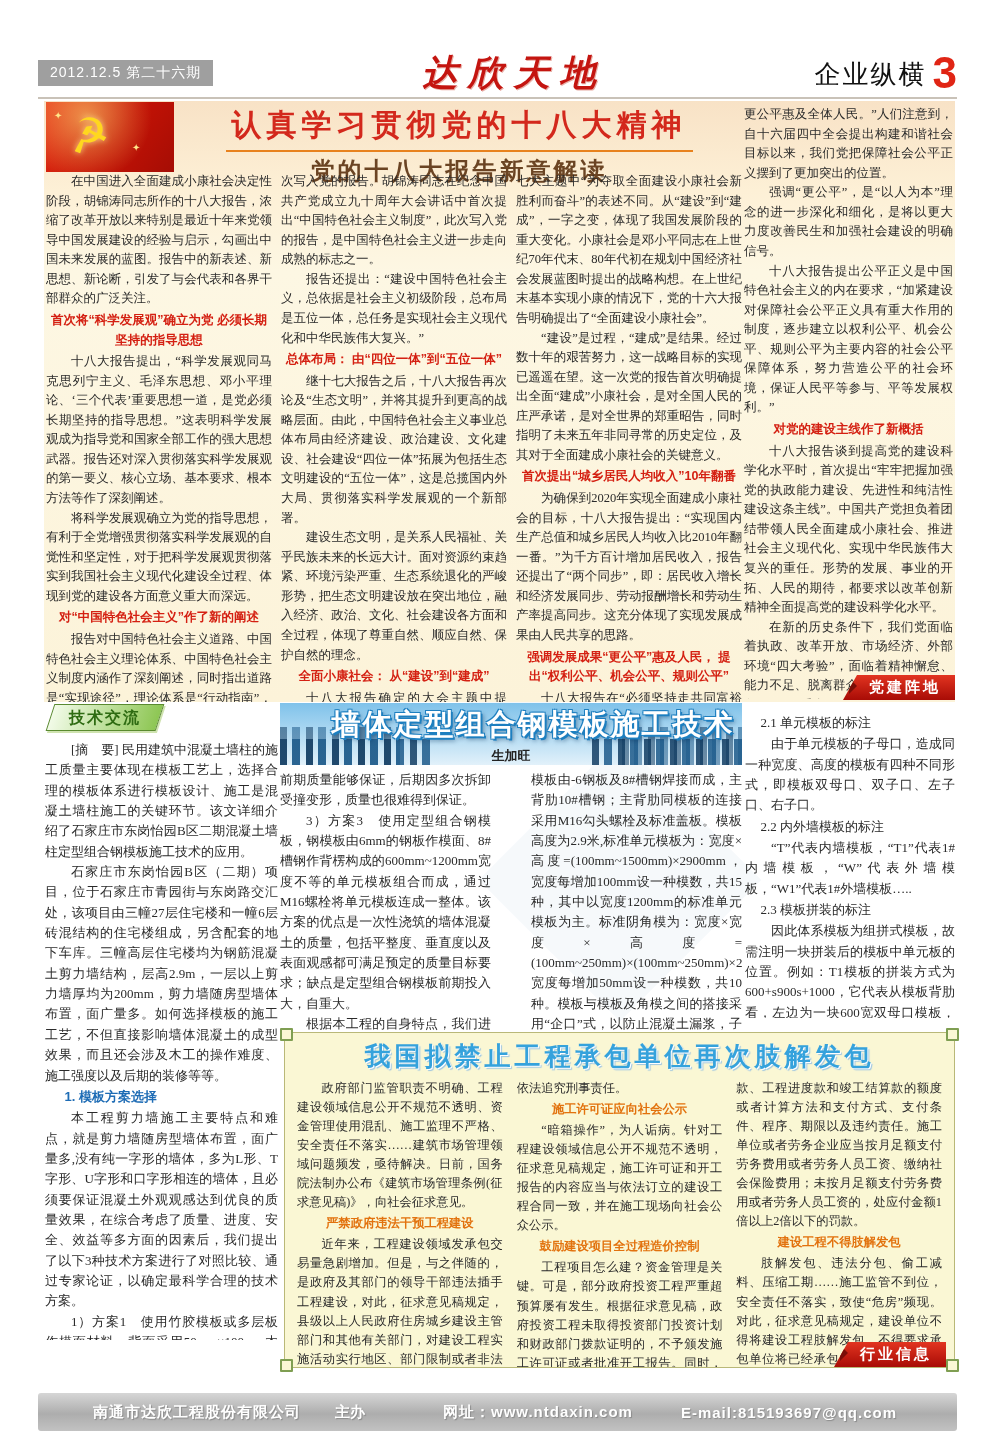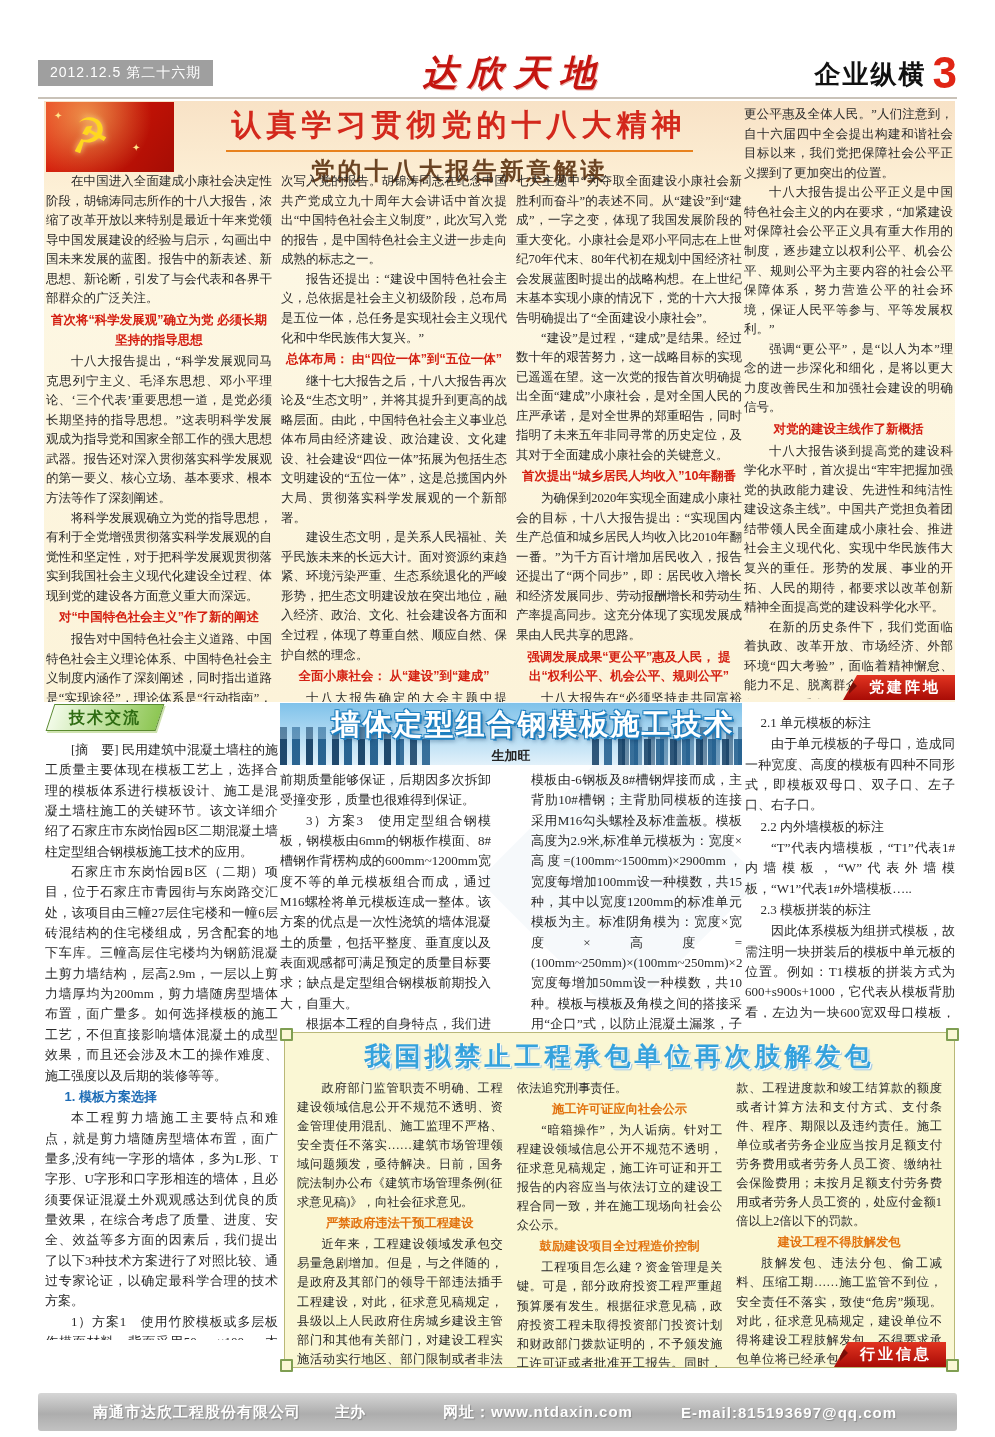--- a/index.html
+++ b/index.html
@@ -5,21 +5,21 @@
   html,body{margin:0;padding:0;background:#e9e9e9;}
   .page{position:relative;width:995px;height:1437px;background:#ffffff;margin:0 auto;overflow:hidden;
         font-family:"Liberation Serif","DejaVu Serif",serif;color:#2a2a2a;}
   
   .hdr{position:absolute;left:38px;top:50px;width:919px;height:46px;display:flex;align-items:center;justify-content:space-between;}
   .date-box{background:#9f9f9f;color:#fff;font-family:"Liberation Sans","DejaVu Sans",sans-serif;
             font-size:14px;padding:4px 12px;letter-spacing:1px;}
   .masthead{color:#c41510;font-size:36px;font-weight:bold;font-style:italic;letter-spacing:10px;
             font-family:"DejaVu Serif","Liberation Serif",serif;text-shadow:1px 1px 0 #e8b0a8;}
   .section-wrap{display:flex;align-items:flex-end;gap:6px;}
-  .section-name{font-size:26px;font-weight:bold;color:#111;font-family:"Liberation Sans","DejaVu Sans",sans-serif;letter-spacing:2px;}
+  .section-name{font-size:26px;font-weight:normal;color:#111;font-family:"Liberation Sans","DejaVu Sans",sans-serif;letter-spacing:2px;}
   .page-num{font-size:44px;line-height:38px;font-weight:bold;color:#e02515;font-family:"Liberation Sans","DejaVu Sans",sans-serif;}
   .hdr-rule{position:absolute;left:38px;top:97px;width:919px;height:0;border-top:2px solid #c9c2b8;}
   
   .main-art{position:absolute;left:44px;top:101px;width:911px;height:601px;
             background:linear-gradient(180deg,#f8e2c6 0,#fdf0d6 90px,#fdf7e3 170px,#fcf3d9 100%);}
   .ma-left{position:absolute;left:0;top:0;width:700px;height:601px;}
   .ma-head{position:relative;height:71px;display:flex;}
   .flag{position:relative;width:128px;height:70px;margin:1px 0 0 2px;flex:0 0 auto;overflow:hidden;
         background:linear-gradient(125deg,#e83418 0,#c31205 55%,#a50d05 100%);}
   .flag:before{content:"";position:absolute;left:-30px;top:-40px;width:200px;height:120px;
@@ -149,22 +149,22 @@
             <p class="p">“建设”是过程，“建成”是结果。经过数十年的艰苦努力，这一战略目标的实现已遥遥在望。这一次党的报告首次明确提出全面“建成”小康社会，是对全国人民的庄严承诺，是对全世界的郑重昭告，同时指明了未来五年非同寻常的历史定位，及其对于全面建成小康社会的关键意义。</p>
             <p class="h-red">首次提出“城乡居民人均收入”10年翻番</p>
             <p class="p">为确保到2020年实现全面建成小康社会的目标，十八大报告提出：“实现国内生产总值和城乡居民人均收入比2010年翻一番。”为千方百计增加居民收入，报告还提出了“两个同步”，即：居民收入增长和经济发展同步、劳动报酬增长和劳动生产率提高同步。这充分体现了实现发展成果由人民共享的思路。</p>
             <p class="h-red">强调发展成果“更公平”惠及人民， 提出“权利公平、机会公平、规则公平”</p>
             <p class="p">十八大报告在“必须坚持走共同富裕道路”的论述中提出：“使发展成果更多</p>
           </div>
       </div>
     </div>
     <div class="col4">
         <p class="pc">更公平惠及全体人民。”人们注意到，自十六届四中全会提出构建和谐社会目标以来，我们党把保障社会公平正义摆到了更加突出的位置。</p>
+        <p class="p">强调“更公平”，是“以人为本”理念的进一步深化和细化，是将以更大力度改善民生和加强社会建设的明确信号。</p>
         <p class="p">十八大报告提出公平正义是中国特色社会主义的内在要求，“加紧建设对保障社会公平正义具有重大作用的制度，逐步建立以权利公平、机会公平、规则公平为主要内容的社会公平保障体系，努力营造公平的社会环境，保证人民平等参与、平等发展权利。”</p>
-        <p class="p">强调“更公平”，是“以人为本”理念的进一步深化和细化，是将以更大力度改善民生和加强社会建设的明确信号。</p>
         <p class="h-red">对党的建设主线作了新概括</p>
         <p class="p">十八大报告谈到提高党的建设科学化水平时，首次提出“牢牢把握加强党的执政能力建设、先进性和纯洁性建设这条主线”。中国共产党担负着团结带领人民全面建成小康社会、推进社会主义现代化、实现中华民族伟大复兴的重任。形势的发展、事业的开拓、人民的期待，都要求以改革创新精神全面提高党的建设科学化水平。</p>
         <p class="p">在新的历史条件下，我们党面临着执政、改革开放、市场经济、外部环境“四大考验”，面临着精神懈怠、能力不足、脱离群众、消极腐败“四大危险”。经受考验、化解危险，最根本的是要加强党的自身建设，始终保持党的先进性和纯洁性。十八大报告关于党的建设的理论创新，有利于全面推进党的建设新的伟大工程。（新华网）</p>
       </div>
     <div class="badge">党建阵地</div>
   </div>
 
   <div class="tech-label">
     <span>技术交流</span>
   </div>

